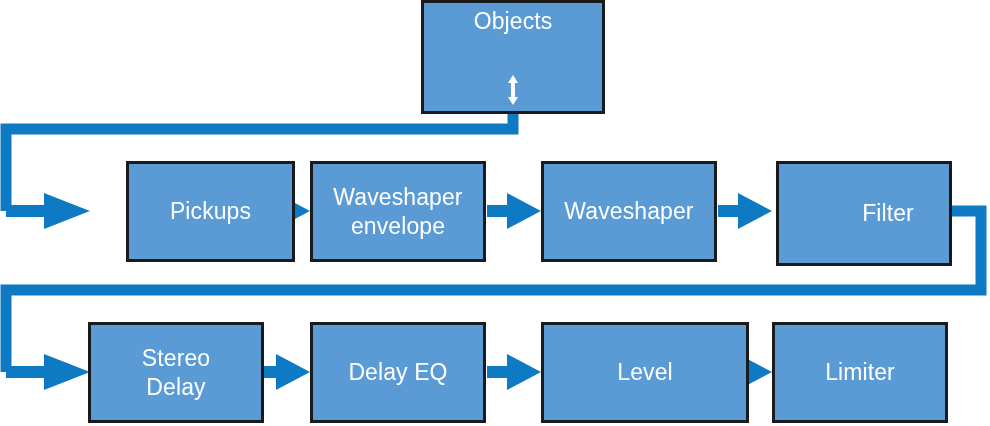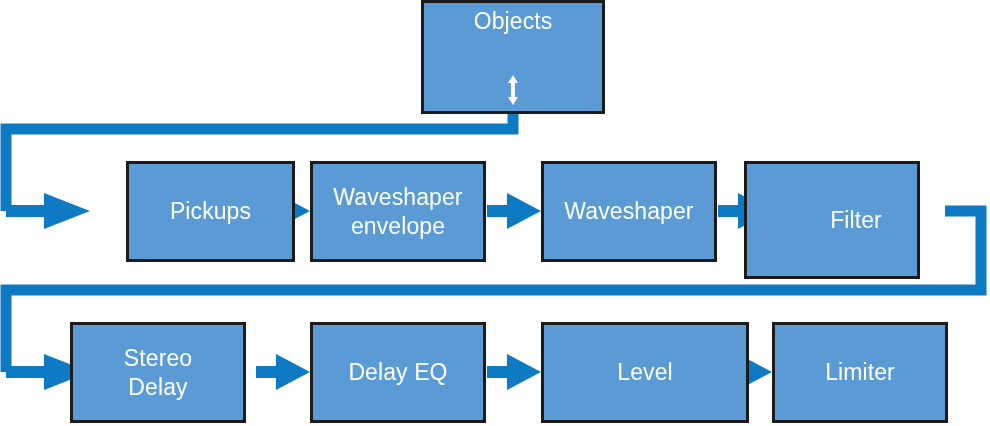--- a/index.html
+++ b/index.html
@@ -128,25 +128,25 @@
 
   <div class="node" style="left:310px; top:161px; width:176px; height:101px;">
     <span class="node-label">Waveshaper
 envelope</span>
   </div>
 
   <div class="node" style="left:541px; top:161px; width:176px; height:101px;">
     <span class="node-label">Waveshaper</span>
   </div>
 
-  <div class="node" style="left:744px; top:161px; width:176px; height:118px;padding-left:48px;">
+  <div class="node" style="left:776px; top:161px; width:176px; height:105px;padding-left:48px;">
     <span class="node-label">Filter</span>
   </div>
 
-  <div class="node" style="left:70px; top:322px; width:176px; height:101px;">
+  <div class="node" style="left:88px; top:322px; width:176px; height:101px;">
     <span class="node-label">Stereo
 Delay</span>
   </div>
 
   <div class="node" style="left:310px; top:322px; width:176px; height:101px;">
     <span class="node-label">Delay EQ</span>
   </div>
 
   <div class="node" style="left:541px; top:322px; width:208px; height:101px;">
     <span class="node-label">Level</span>

